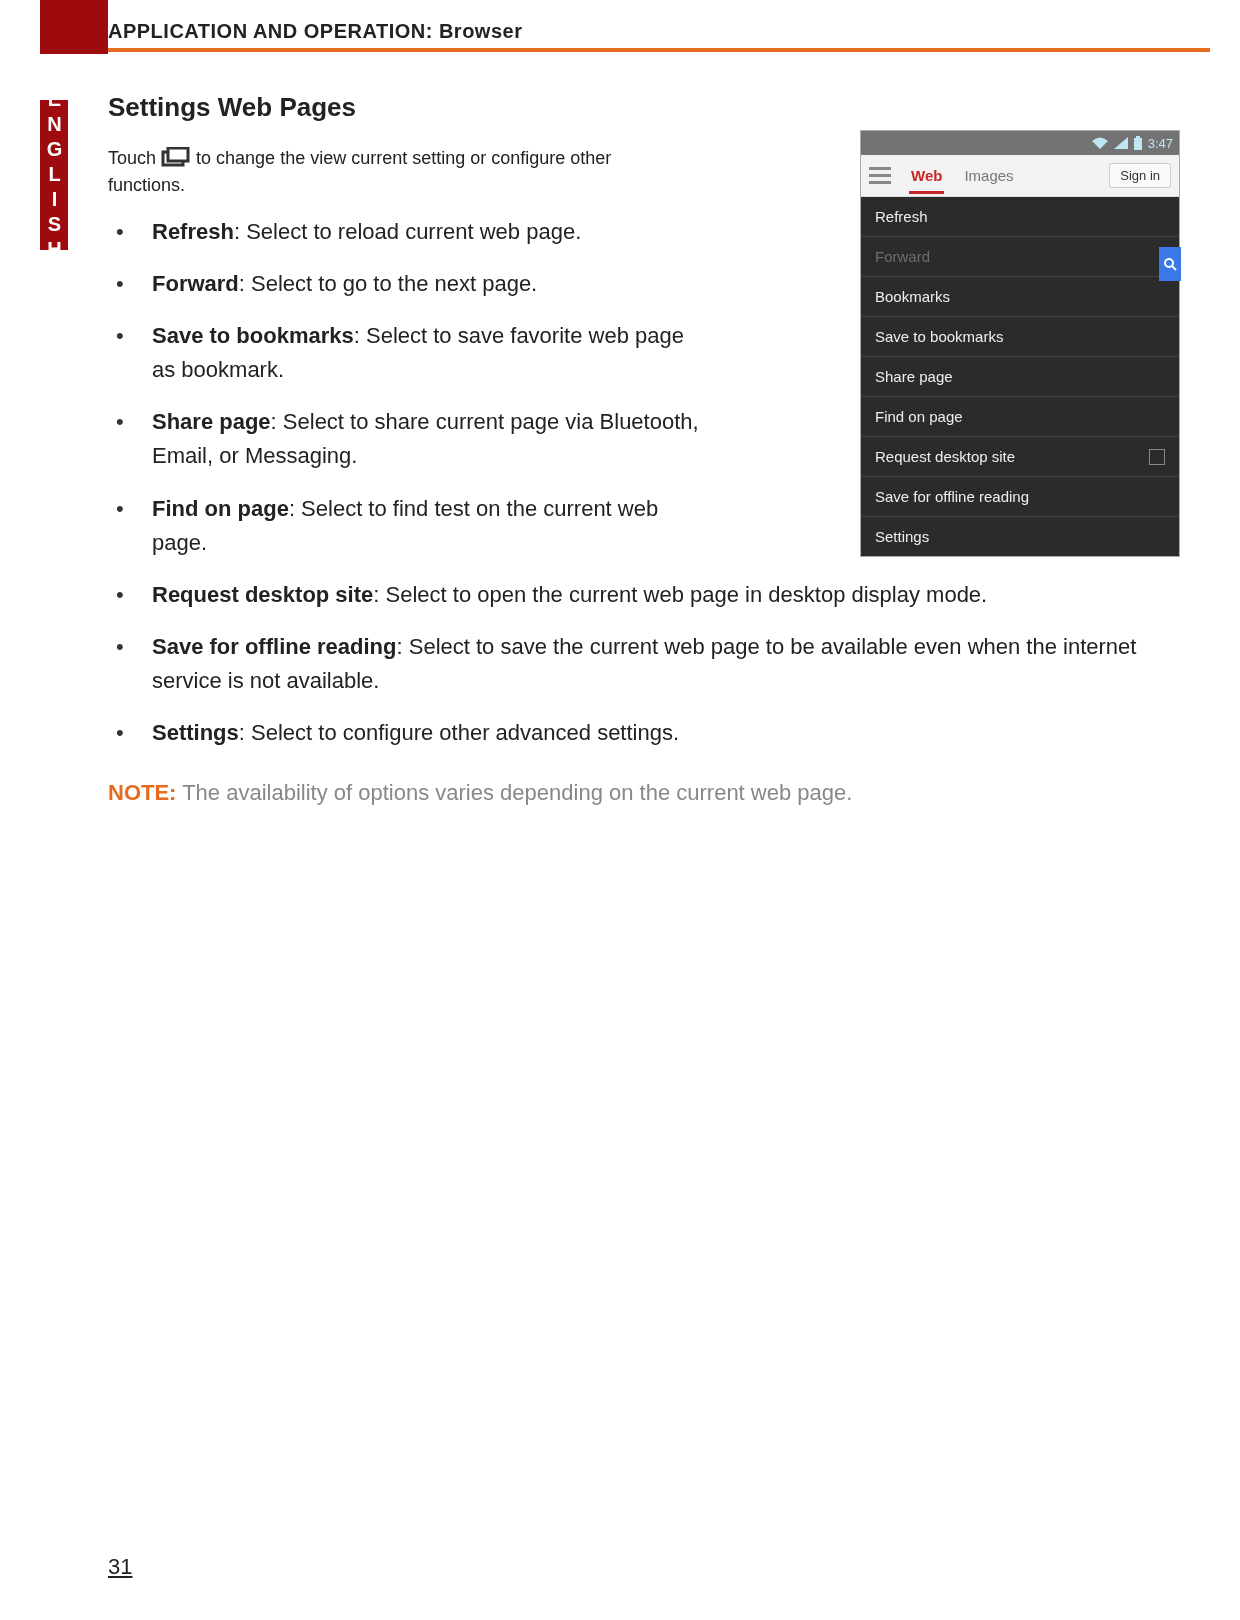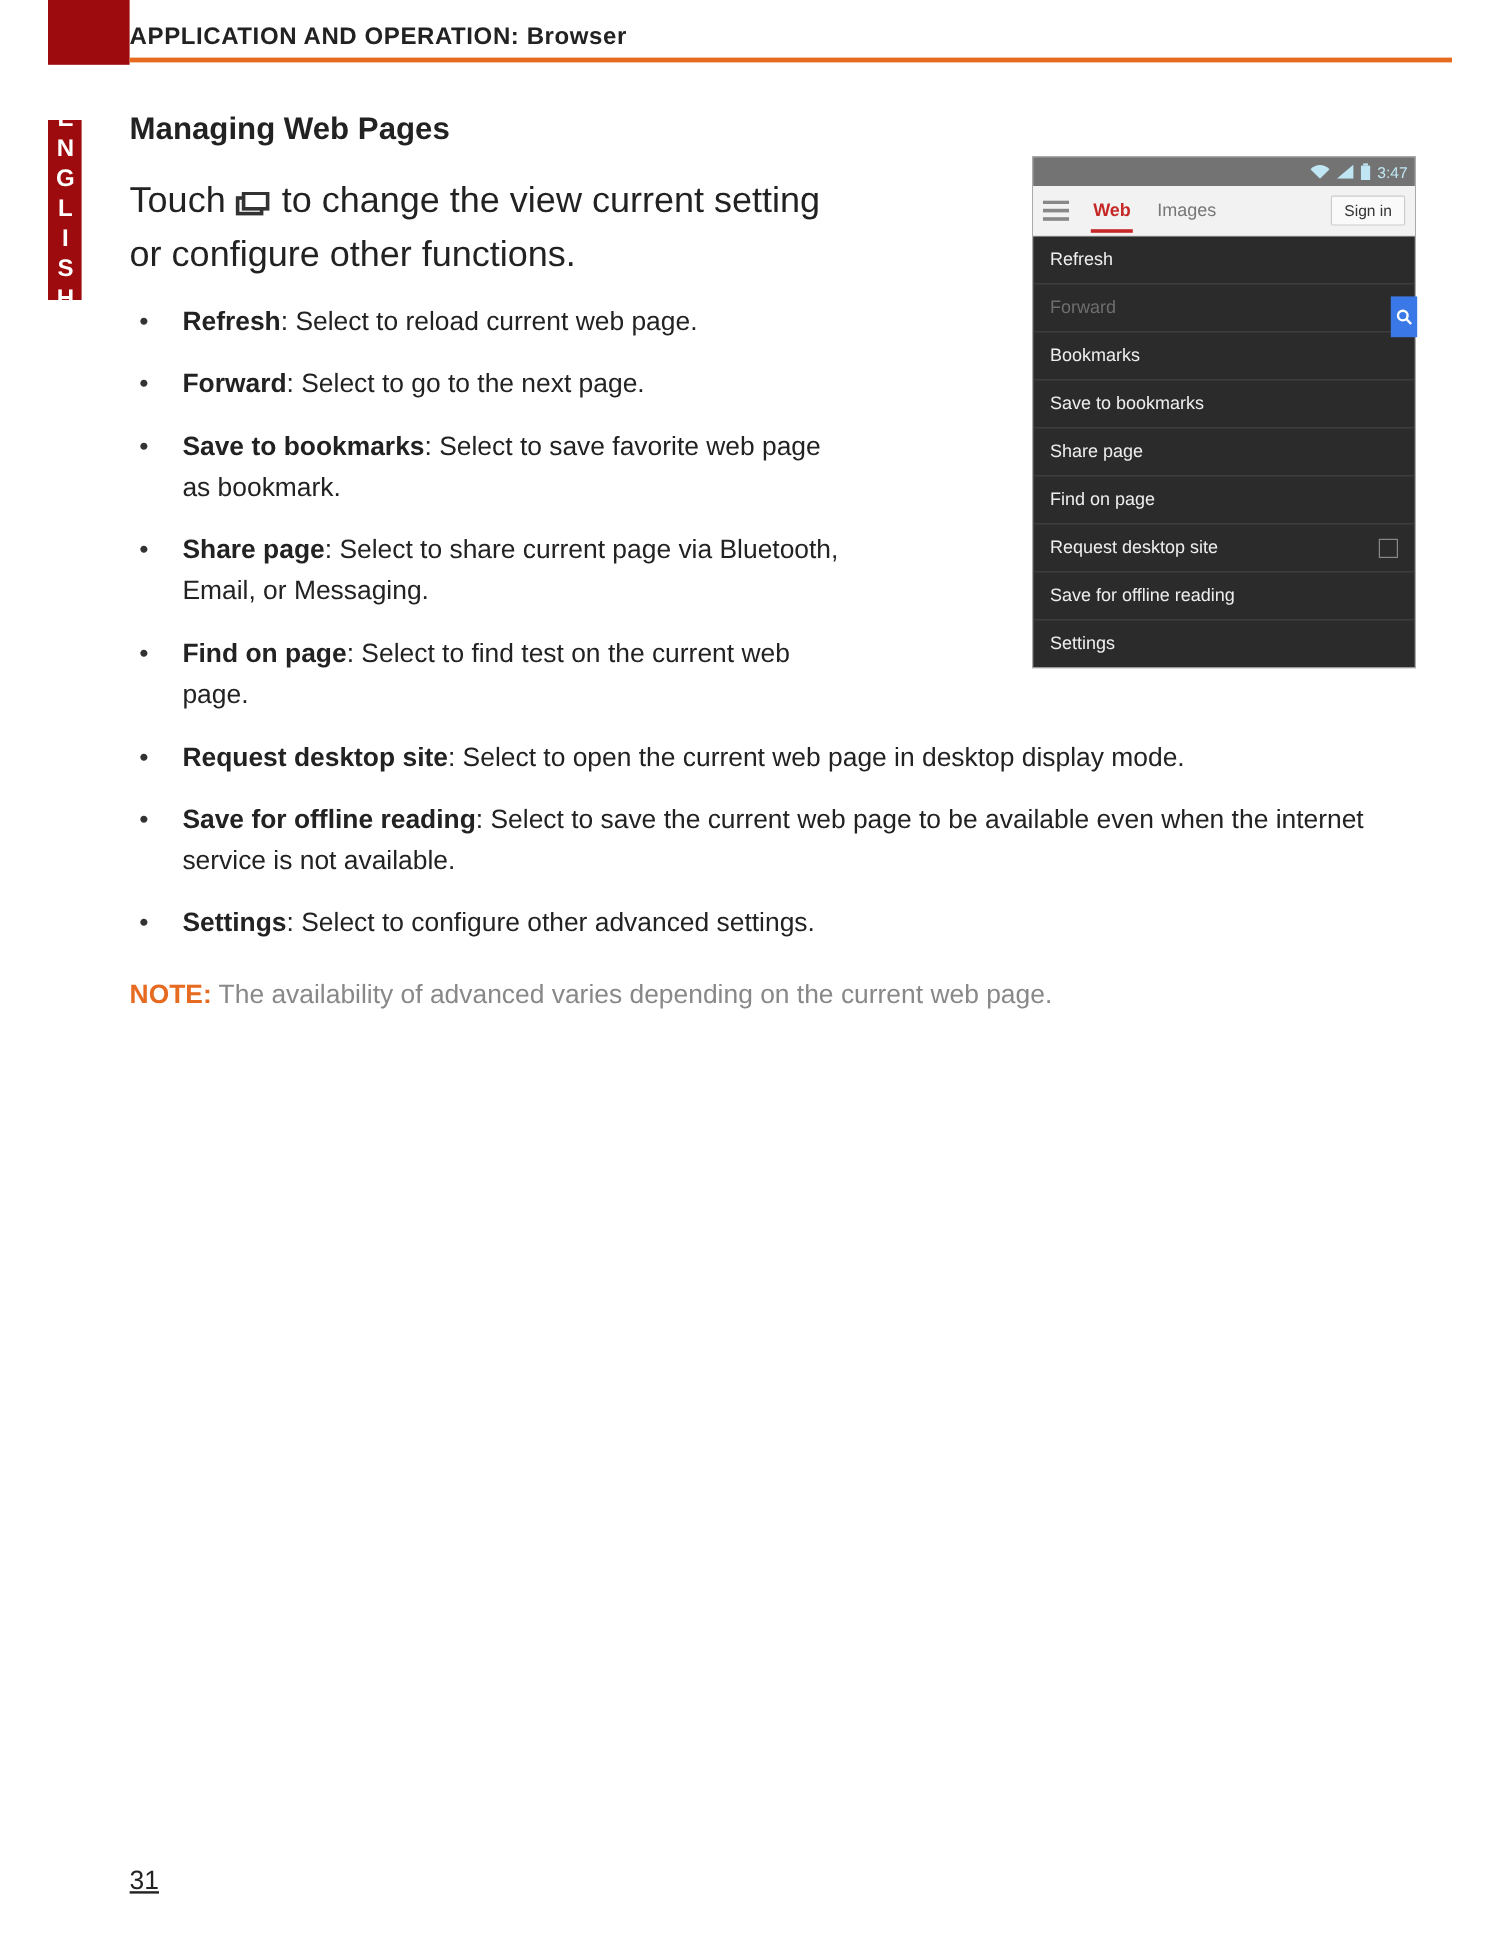--- a/index.html
+++ b/index.html
@@ -58,21 +58,21 @@
     top: 92px;
     left: 108px;
     right: 60px;
   }
   h2.section-title {
     font-size: 26px;
     font-weight: bold;
     margin-bottom: 22px;
   }
   .intro {
-    font-size: 30px;
+    font-size: 18px;
     line-height: 1.5;
     margin-bottom: 16px;
     max-width: 580px;
   }
   .menu-icon-inline {
     display: inline-block;
     vertical-align: -3px;
     width: 30px;
     height: 20px;
   }
@@ -195,21 +195,21 @@
 </style>
 </head>
 <body>
 
 <div class="red-block"></div>
 <div class="page-header">APPLICATION AND OPERATION: Browser</div>
 <div class="orange-rule"></div>
 <div class="eng-tab">ENGLISH</div>
 
 <div class="content">
-  <h2 class="section-title">Managing Web Pages</h2>
+  <h2 class="section-title">Settings Web Pages</h2>
 
   <p class="intro">
     <span>Touch </span>
     <span class="menu-icon-inline">
       <svg viewBox="0 0 30 20" width="30" height="20">
         <rect x="2" y="5" width="20" height="13" fill="none" stroke="#333" stroke-width="3"></rect>
         <rect x="7" y="1" width="20" height="13" fill="#fff" stroke="#333" stroke-width="3"></rect>
       </svg>
     </span>
     <span> to change the view current setting or configure other functions.</span>
@@ -226,21 +226,21 @@
   </div>
   <div class="wide">
     <ul class="bullets" id="wide-list">
         <li><span class="term">Request desktop site</span><span>: Select to open the current web page in desktop display mode.</span></li>
         <li><span class="term">Save for offline reading</span><span>: Select to save the current web page to be available even when the internet service is not available.</span></li>
         <li><span class="term">Settings</span><span>: Select to configure other advanced settings.</span></li>
       </ul>
   </div>
 
   <p class="note-line">
-    <span class="note-label">NOTE:</span><span> The availability of advanced varies depending on the current web page.</span>
+    <span class="note-label">NOTE:</span><span> The availability of options varies depending on the current web page.</span>
   </p>
 </div>
 
 <div class="shot-wrap">
 <div class="shot">
   <div class="status-bar">
     <span class="wifi">
       <svg width="16" height="12" viewBox="0 0 16 12">
             <path d="M8 12 L0 4 Q8 -3 16 4 Z" fill="#bfe6f2"></path>
           </svg>

